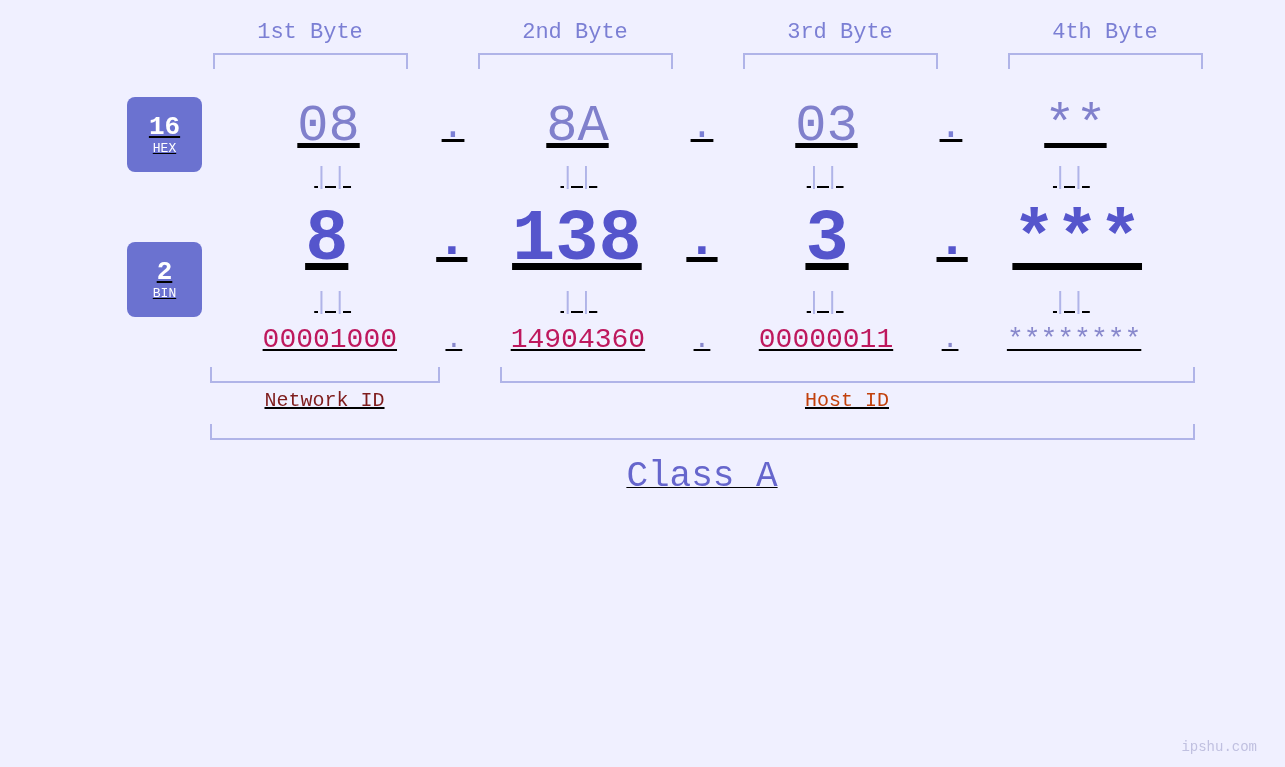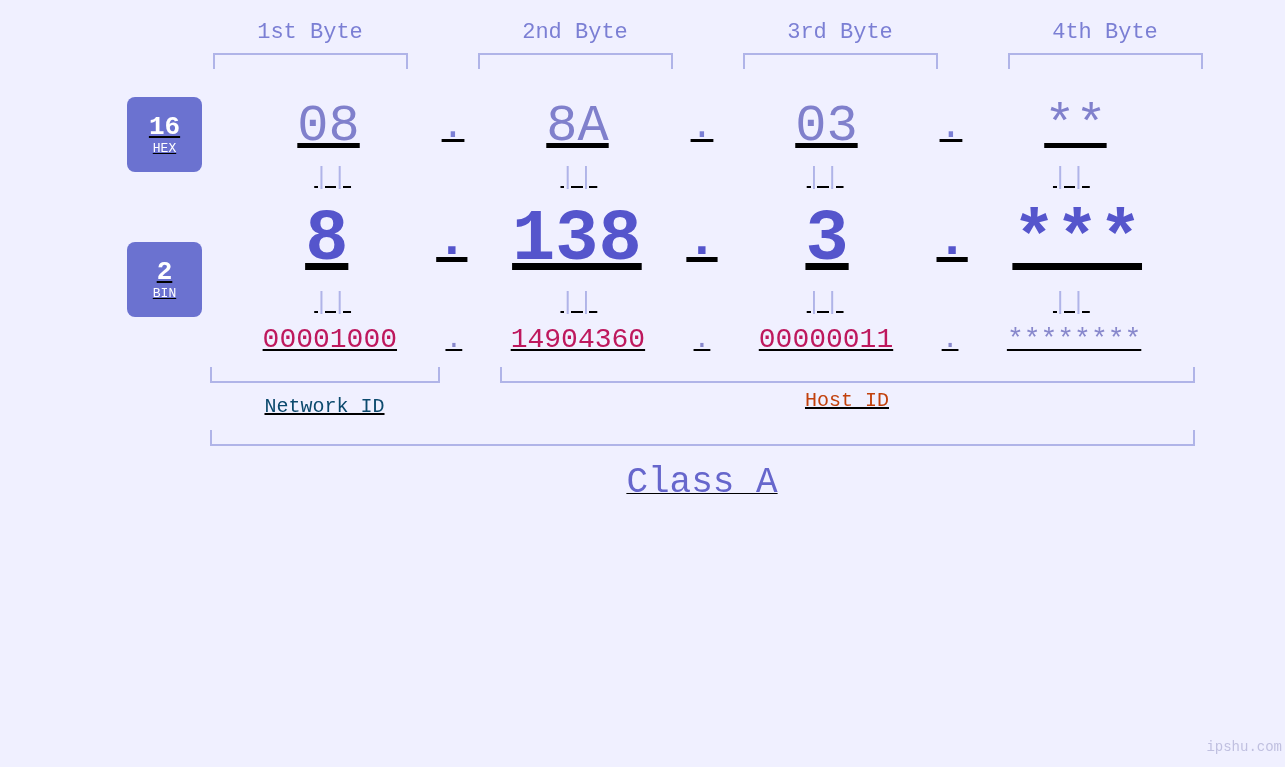--- a/index.html
+++ b/index.html
@@ -184,21 +184,21 @@
       font-size: 36px;
       font-family: 'Courier New', Courier, monospace;
       text-align: center;
       margin-top: 8px;
     }
 
     
     .watermark {
       position: absolute;
       bottom: 12px;
-      right: 3px;
+      right: 28px;
       color: #c0c0e0;
       font-size: 14px;
       font-family: 'Courier New', Courier, monospace;
     }
   </style>
 </head>
 <body>
 
 <div class="container">
 
@@ -304,21 +304,21 @@
         <div style="display:flex; width:100%; height:16px;">
 
           <div style="width:230px; height:16px; border:2px solid #b0b4e8; border-top:none;"></div>
 
           <div style="width:60px;"></div>
 
           <div style="flex:1; height:16px; border:2px solid #b0b4e8; border-top:none;"></div>
         </div>
 
         <div style="display:flex; width:100%; margin-top:6px;">
-          <div style="width:230px; text-align:center; color:#0c4a6e; font-size:20px; font-family:'Courier New',monospace;margin-top:6px;">Network ID</div>
+          <div style="width:230px; text-align:center; color:#7f1d1d; font-size:20px; font-family:'Courier New',monospace;">Network ID</div>
           <div style="width:60px;"></div>
           <div style="flex:1; text-align:center; color:#c2410c; font-size:20px; font-family:'Courier New',monospace;">Host ID</div>
         </div>
       </div>
 
       <div style="width:100%; height:16px; border:2px solid #b0b4e8; border-top:none; margin-top:12px;"></div>
 
       <div style="text-align:center; margin-top:16px;">
         <span class="class-label">Class A</span>
       </div>

